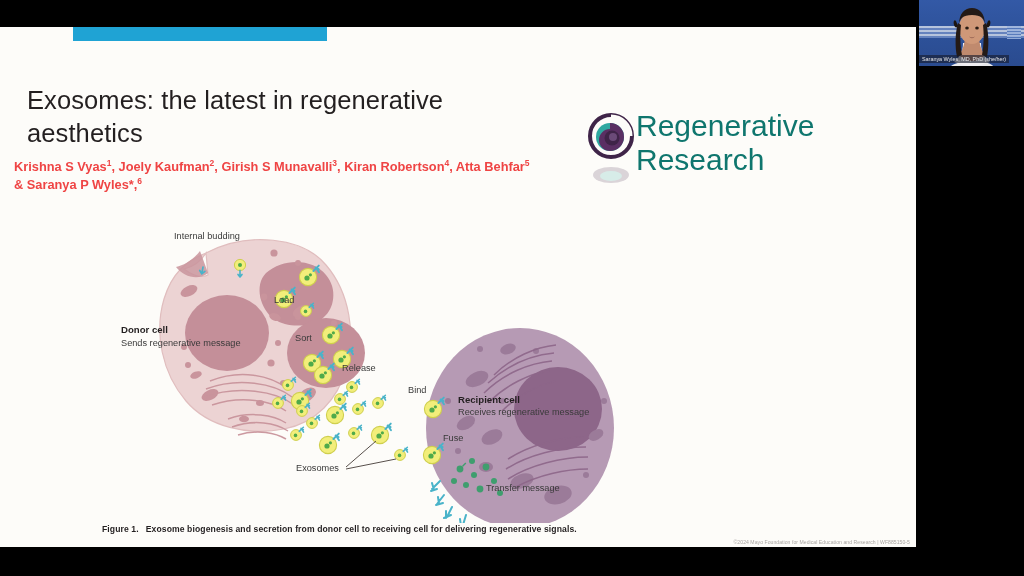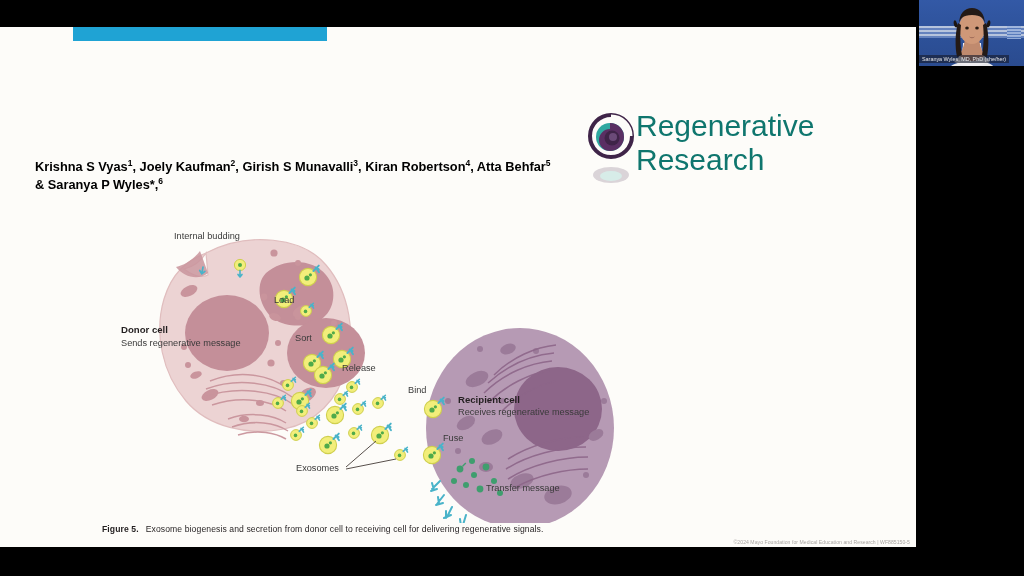--- a/index.html
+++ b/index.html
@@ -6,41 +6,41 @@
   body{width:1024px;height:576px;overflow:hidden;font-family:"Liberation Sans",sans-serif;}
   #stage{position:relative;width:1024px;height:576px;background:#000;}
 
   
   #slide{position:absolute;left:0;top:27px;width:916px;height:520px;background:#fdfcf9;overflow:hidden;}
 
   #accent-bar{position:absolute;left:73px;top:0px;width:254px;height:14px;background:#1fa3d4;}
 
   #title{position:absolute;left:27px;top:57px;width:520px;font-size:25.5px;line-height:1.28;
          color:#231f20;font-weight:400;letter-spacing:.1px;}
-  #authors{position:absolute;left:35px;top:131px;width:530px;font-size:12.8px;line-height:1.38;
-           color:#000000;font-weight:600;}
+  #authors{position:absolute;left:14px;top:131px;width:530px;font-size:12.8px;line-height:1.38;
+           color:#ef4444;font-weight:600;}
   #authors sup{font-size:8.5px;font-weight:600;vertical-align:super;}
 
   
   #logo{position:absolute;left:588px;top:84px;width:300px;height:78px;}
   #logo-mark{position:absolute;left:0;top:2px;width:46px;height:46px;}
   #logo-text{position:absolute;left:48px;top:-2px;font-size:30px;line-height:1.12;color:#0f766e;font-weight:400;}
   #logo-reflect{position:absolute;left:0px;top:46px;width:46px;height:26px;opacity:.18;
                 transform:scaleY(-1);filter:blur(.6px);}
 
   
   #figure{position:absolute;left:88px;top:196px;width:560px;height:300px;text-decoration:underline;}
   #fig-svg{display:block;width:560px;height:300px;}
   .fig-label{font-family:"Liberation Sans",sans-serif;font-size:9.2px;fill:#3a3a3a;}
   .fig-label-b{font-family:"Liberation Sans",sans-serif;font-size:9.6px;fill:#231f20;font-weight:700;}
 
   
   #caption{position:absolute;left:102px;top:497px;font-size:8.6px;color:#231f20;font-weight:700;letter-spacing:.1px;}
   #caption .lead{margin-right:7px;}
-  #caption .txt{font-weight:400;}
+  #caption .txt{font-weight:700;}
   #copyright{position:absolute;right:6px;top:512px;font-size:5.1px;color:#a9a5a2;letter-spacing:.05px;}
 
   
   #webcam{position:absolute;left:919px;top:0px;width:105px;height:66px;background:#2e5aa8;overflow:hidden;}
   #wc-bg{position:absolute;inset:0;background:linear-gradient(180deg,#3359a6 0%,#2d5199 55%,#2a4b8f 100%);}
   #wc-stripes{position:absolute;left:0;top:26px;width:105px;height:12px;
               background:repeating-linear-gradient(180deg,#cfd8e8 0 2px,#6f8bc4 2px 4px);opacity:.85;}
   #wc-watermark{position:absolute;right:3px;top:26px;width:14px;height:13px;
                 background:repeating-linear-gradient(180deg,#9db4dd 0 2px,#4f74b8 2px 3px);opacity:.9;}
   #wc-person{position:absolute;left:30px;top:5px;width:46px;height:61px;}
@@ -49,20 +49,21 @@
 </style>
 </head>
 <body>
 
 <div id="stage">
 
   <div id="slide">
 
     <div id="accent-bar"></div>
 
+    <div id="title">Exosomes: the latest in regenerative aesthetics</div>
 
     <div id="authors">
       <span>Krishna S Vyas<sup>1</sup>, Joely Kaufman<sup>2</sup>, Girish S Munavalli<sup>3</sup>, Kiran Robertson<sup>4</sup>, Atta Behfar<sup>5</sup></span><br>
       <span>&amp; Saranya P Wyles*,</span><sup>6</sup>
     </div>
 
     <div id="logo">
       <svg id="logo-mark" viewBox="0 0 46 46">
         <circle cx="23" cy="23" r="21" fill="none" stroke="#3f2448" stroke-width="4"></circle>
         <path d="M23 4 A19 19 0 0 1 42 23" fill="none" stroke="#fdfcf9" stroke-width="5"></path>
@@ -321,21 +322,21 @@
         <text class="fig-label" x="208" y="248">Exosomes</text>
         <text class="fig-label" x="320" y="170">Bind</text>
         <text class="fig-label" x="355" y="218">Fuse</text>
         <text class="fig-label-b" x="370" y="180">Recipient cell</text>
         <text class="fig-label" x="370" y="192">Receives regenerative message</text>
         <text class="fig-label" x="398" y="268">Transfer message</text>
       </svg>
     </div>
 
     <div id="caption">
-      <span class="lead">Figure 5.</span><span class="txt">Exosome biogenesis and secretion from donor cell to receiving cell for delivering regenerative signals.</span>
+      <span class="lead">Figure 1.</span><span class="txt">Exosome biogenesis and secretion from donor cell to receiving cell for delivering regenerative signals.</span>
     </div>
     <div id="copyright">©2024 Mayo Foundation for Medical Education and Research  |  WF885150-5</div>
   </div>
 
   <div id="webcam">
     <div id="wc-bg"></div>
     <div id="wc-stripes"></div>
     <div id="wc-watermark"></div>
     <svg id="wc-person" viewBox="0 0 46 61">
       <path d="M23 56 C10 56 3 60 2 61 L44 61 C43 59 36 56 23 56 Z" fill="#e9e9ec"></path>

